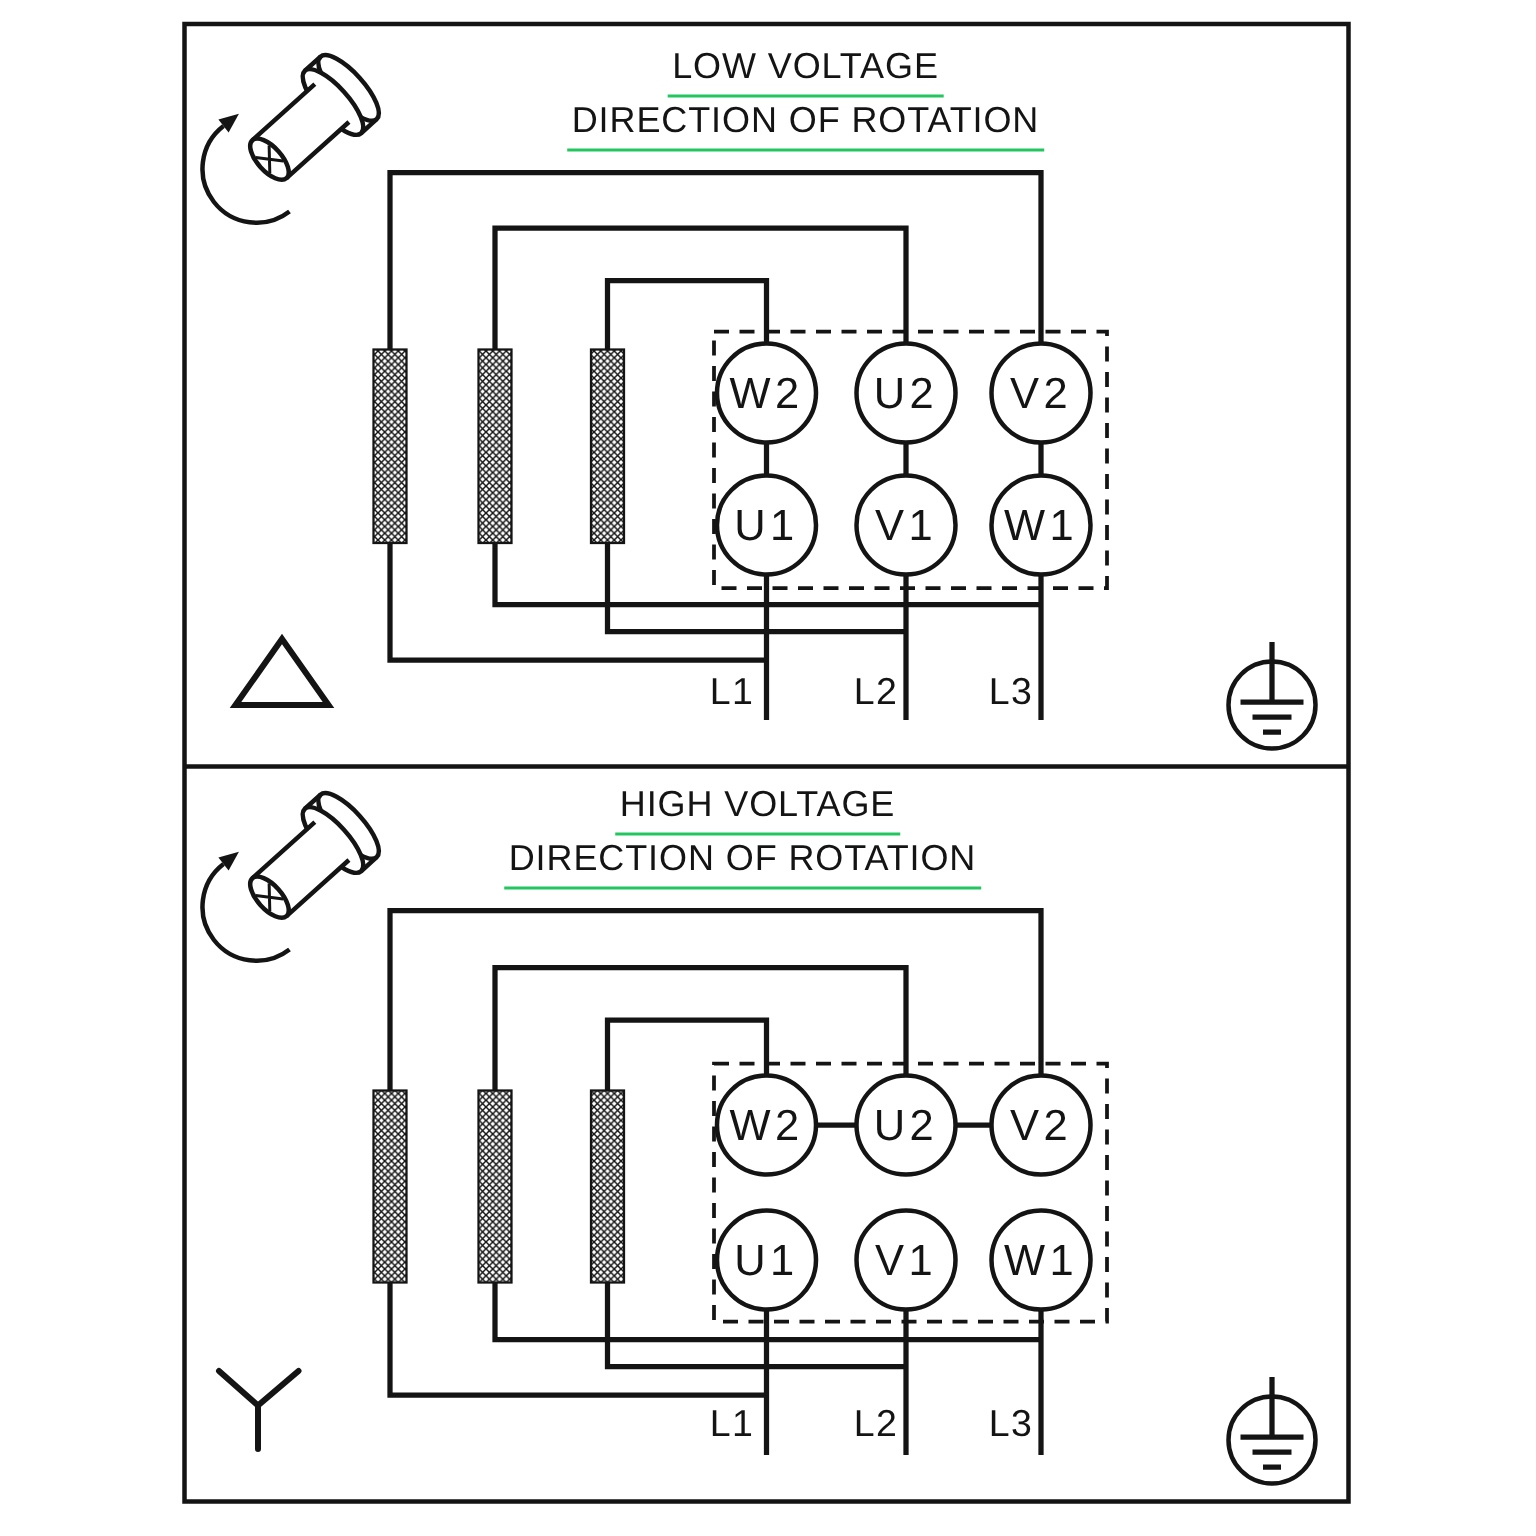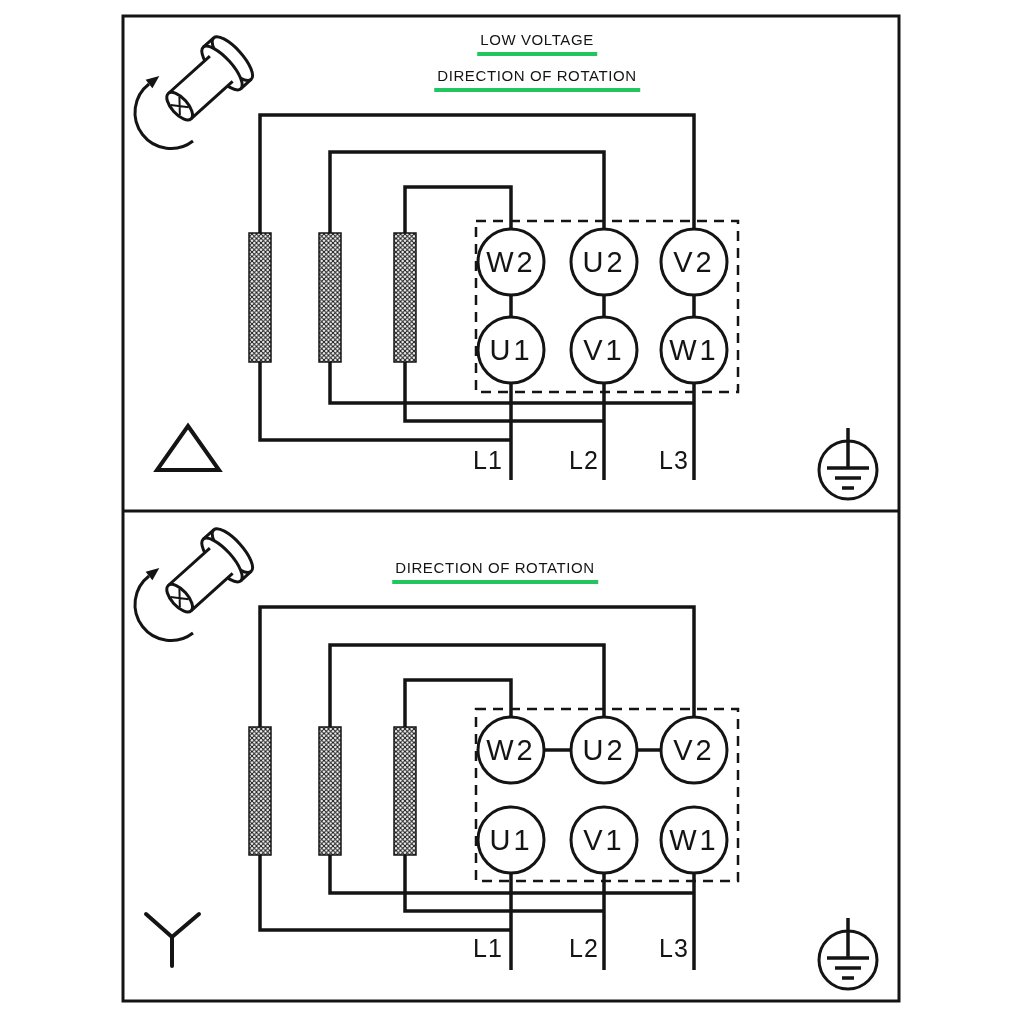--- a/index.html
+++ b/index.html
@@ -1,22 +1,22 @@
 <!DOCTYPE html>
 <html><head>
 <meta charset="utf-8">
 <style>
   html,body{margin:0;padding:0;background:#ffffff;}
   body{width:1024px;height:1024px;font-family:"Liberation Sans",sans-serif;}
   #stage{position:relative;width:1024px;height:1024px;background:#ffffff;overflow:hidden;}
   #stage > svg{position:absolute;left:0;top:0;}
   .title-line{
     position:absolute;transform:translateX(-50%);
-    font-size:15px;letter-spacing:.6px;color:#141414;
-    border-bottom:4px solid #22c55e;padding:0 3px 4px;white-space:nowrap;
+    font-size:24px;letter-spacing:.6px;color:#141414;
+    border-bottom:2px solid #22c55e;padding:0 3px 4px;white-space:nowrap;
   }
   .circle-label{font-size:29px;letter-spacing:3px;fill:#141414;}
   .line-label{font-size:25px;letter-spacing:1px;fill:#141414;}
   text{font-family:"Liberation Sans",sans-serif;}
 </style>
 </head>
 <body>
 
 <div id="stage">
 
@@ -118,15 +118,16 @@
       <text x="584" y="957" text-anchor="middle" class="line-label">L2</text>
       <text x="674" y="957" text-anchor="middle" class="line-label">L3</text>
 
       <path d="M172,966 L172,937 M172,937 L146,914 M172,937 L199,914" fill="none" stroke="#141414" stroke-width="4" stroke-linecap="round"></path>
       <use href="#earth-icon" transform="translate(848,960)"></use>
     </g>
   </svg>
 
   <div class="title-line" style="left:537px;top:31px;">LOW VOLTAGE</div>
   <div class="title-line" style="left:537px;top:67px;">DIRECTION OF ROTATION</div>
+  <div class="title-line" style="left:505px;top:523px;">HIGH VOLTAGE</div>
   <div class="title-line" style="left:495px;top:559px;">DIRECTION OF ROTATION</div>
 
 </div>
 
 </body></html>

